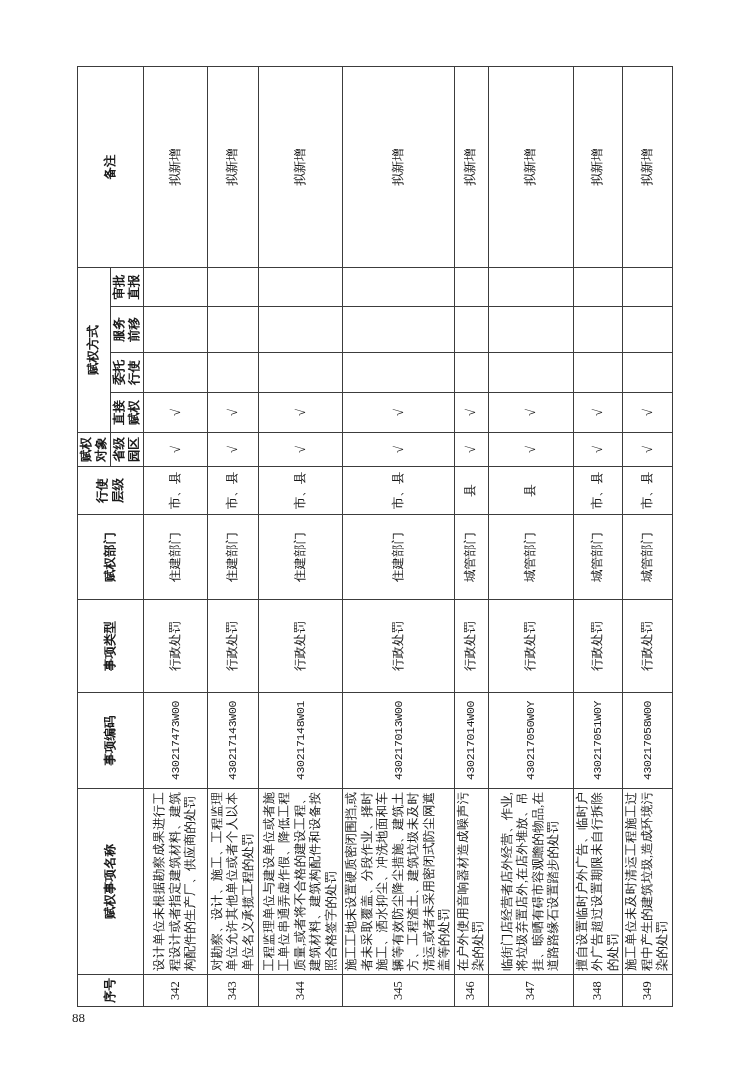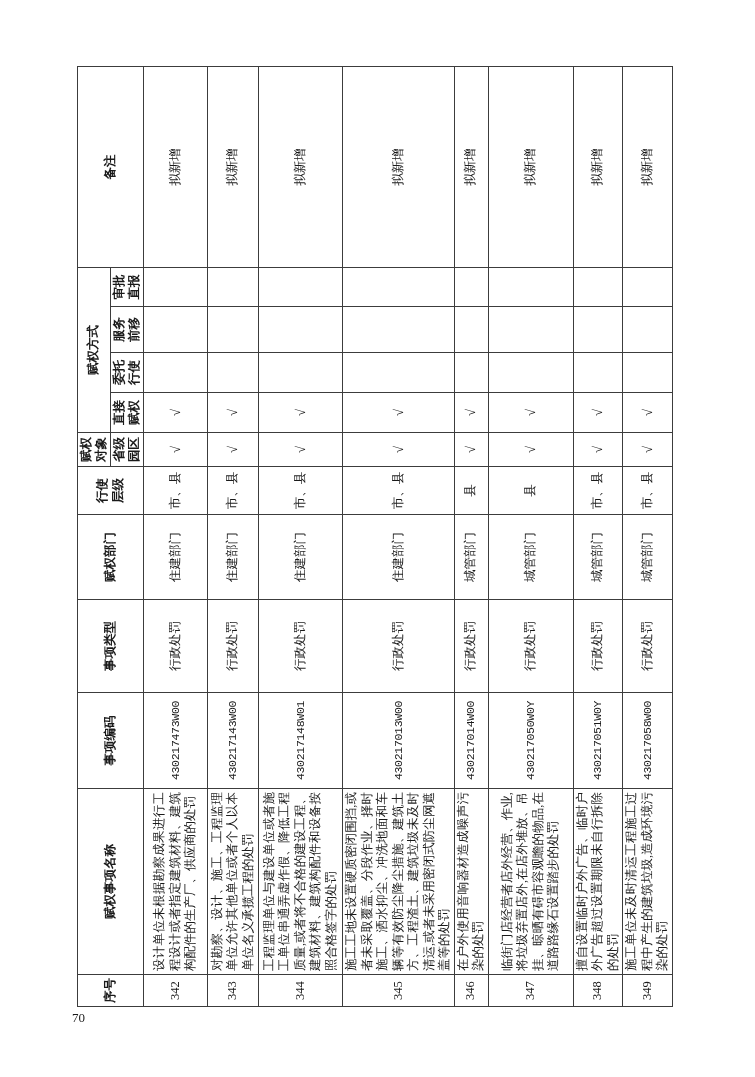--- a/index.html
+++ b/index.html
@@ -227,15 +227,15 @@
         <td class="check-cell">√</td>
         <td></td>
         <td></td>
         <td></td>
         <td>拟新增</td>
       </tr>
     </tbody>
       </table>
   </div>
 
-  <div class="page-number">70</div>
+  <div class="page-number">88</div>
 
 </div>
 
 </body></html>

